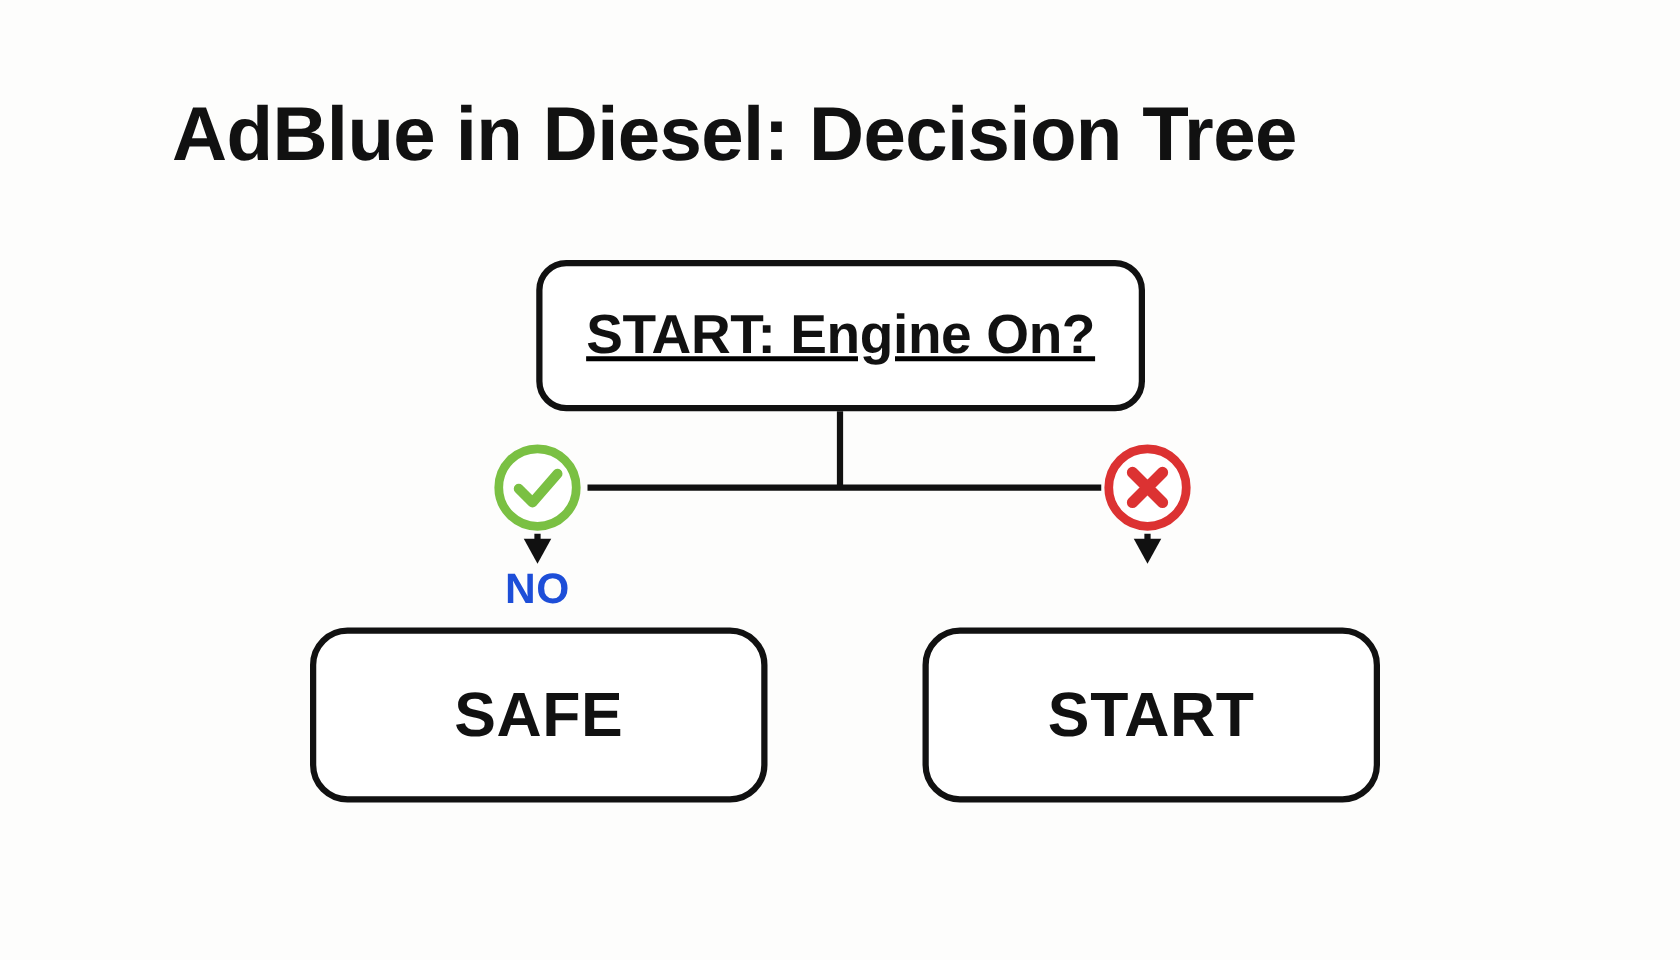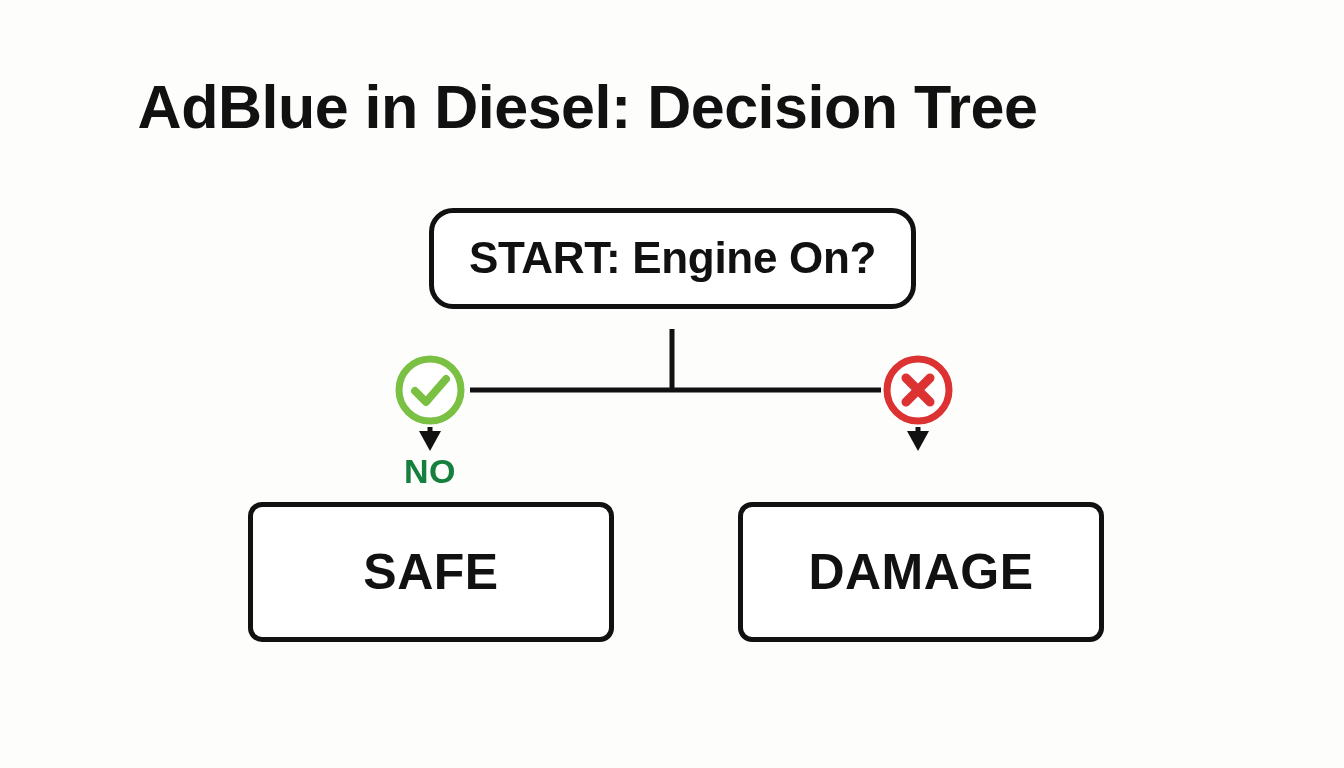--- a/index.html
+++ b/index.html
@@ -36,39 +36,40 @@
     line-height: 1.1;
     white-space: nowrap;
   }
 
   
   .node {
     position: absolute;
     box-sizing: border-box;
     background: #ffffff;
     border: 5px solid #111111;
-    border-radius: 14px;
+    border-radius: 30px;
     display: flex;
     align-items: center;
     justify-content: center;
     text-align: center;
   }
   .node-label {
     font-weight: 700;
     color: #111111;
     line-height: 1.1;
     white-space: nowrap;
   }
 
   .node-start {
     left: 429px;
     top: 208px;
     width: 487px;
-    height: 101px;
+    height: 121px;
     border-radius: 24px;
+    text-decoration: underline;
   }
   .node-start .node-label {
     font-size: 44px;
     letter-spacing: -0.3px;
   }
 
   .node-safe {
     left: 248px;
     top: 502px;
     width: 366px;
@@ -105,21 +106,21 @@
   .branch-icon-yes { left: 393px; top: 353px; }
   .branch-icon-no  { left: 881px; top: 353px; }
 
   
   .branch-label {
     position: absolute;
     width: 200px;
     text-align: center;
     font-size: 34px;
     font-weight: 700;
-    color: #15803d;
+    color: #1d4ed8;
     letter-spacing: 0.5px;
     white-space: nowrap;
   }
   .branch-label-left  { left: 330px; top: 452px; }
   .branch-label-right { left: 818px; top: 452px; }
 </style>
 </head>
 <body>
 
 <div class="canvas">
@@ -155,16 +156,16 @@
     <path d="M25 25 L49 49 M49 25 L25 49" fill="none" stroke="#dc3232" stroke-width="9" stroke-linecap="round"></path>
   </svg>
 
   <div class="branch-label branch-label-left">NO</div>
 
   <div class="node node-safe">
     <span class="node-label">SAFE</span>
   </div>
 
   <div class="node node-damage">
-    <span class="node-label">DAMAGE</span>
+    <span class="node-label">START</span>
   </div>
 
 </div>
 
 </body></html>

